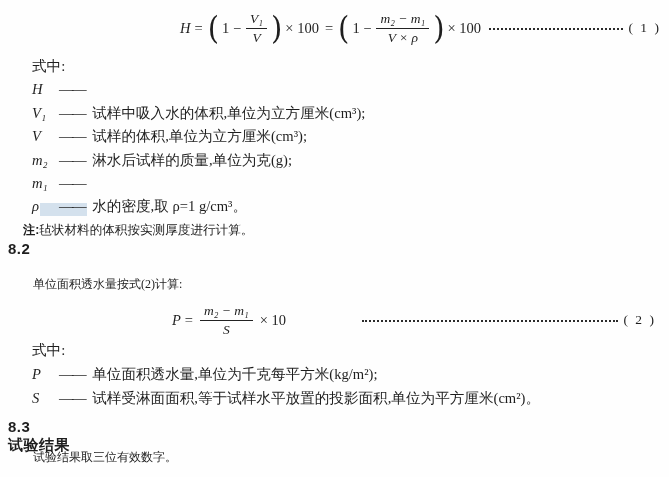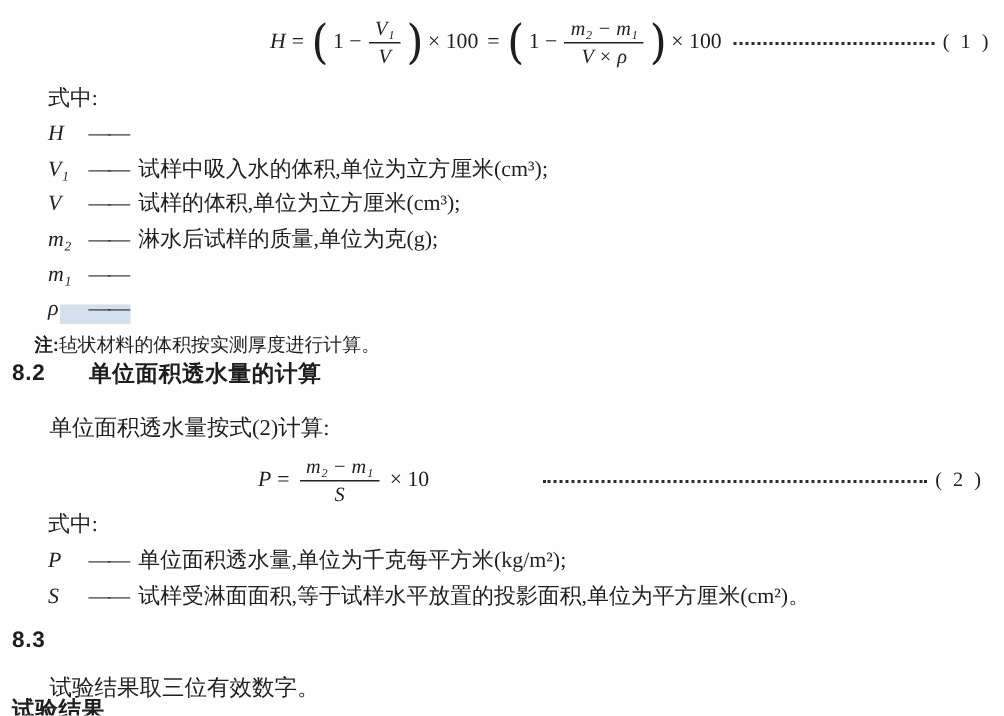--- a/index.html
+++ b/index.html
@@ -33,25 +33,25 @@
   .terms{font-size:14.6px;line-height:23.4px;}
   .t1{left:32px;top:55px;}
   .t2{left:32px;top:339px;line-height:23.8px;}
   .trow{display:flex;}
   .trow .sym{width:27px;flex:none;font-style:italic;}
   .trow .dash{flex:none;letter-spacing:-1.5px;margin-right:7px;}
   .note{font-size:12.6px;margin-left:-9px;margin-top:2px;line-height:18px;}
   .note .nlabel{font-weight:bold;font-family:"Liberation Sans","DejaVu Sans",sans-serif;font-size:12.2px;}
 
   
-  .heading{display:flex;gap:29px;font-family:"Liberation Sans","DejaVu Sans",sans-serif;
+  .heading{display:flex;gap:1px;font-family:"Liberation Sans","DejaVu Sans",sans-serif;
            font-weight:bold;font-size:15px;letter-spacing:.5px;}
   .h82{left:8px;top:240px;}
   .h83{left:8px;top:418px;flex-direction:column;}
-  .para{font-size:15px;}
+  .para{font-size:12px;}
   .p82{left:33px;top:276px;}
   .p83{left:33px;top:449px;font-family:Liberation Serif, serif;}
 
   
   .hl{left:40px;top:203px;width:47px;height:13px;background:#c9d9e8;opacity:.8;z-index:0;}
   .z{z-index:1;}
 </style>
 </head>
 <body>
 
@@ -104,29 +104,29 @@
       <span class="dash">——</span>
       <span class="desc">淋水后试样的质量,单位为克(g);</span>
     </div>
     <div class="trow">
       <span class="sym">m₁</span>
       <span class="dash">——</span>
     </div>
     <div class="trow">
       <span class="sym">ρ</span>
       <span class="dash">——</span>
+      <span class="desc">水的密度,取 ρ=1 g/cm³。</span>
     </div>
     <div class="note">
       <span class="nlabel">注:</span><span>毡状材料的体积按实测厚度进行计算。</span>
     </div>
   </div>
 
   <div class="abs heading h82 z">
     <span>8.2</span>
-    <span>单位面积透水量的计算</span>
   </div>
 
   <div class="abs para p82 z">单位面积透水量按式(2)计算:</div>
 
   <div class="abs formula f2 z">
     <span class="it">P</span>
     <span class="op">=</span>
     <span class="frac">
       <span class="num it">m₂ − m₁</span>
       <span class="den it">S</span>

